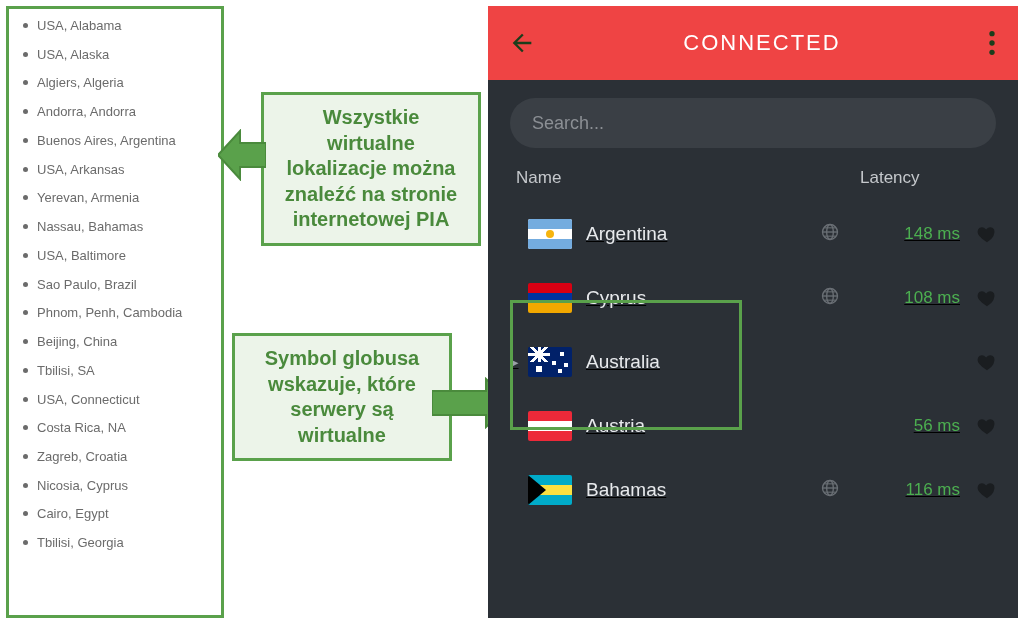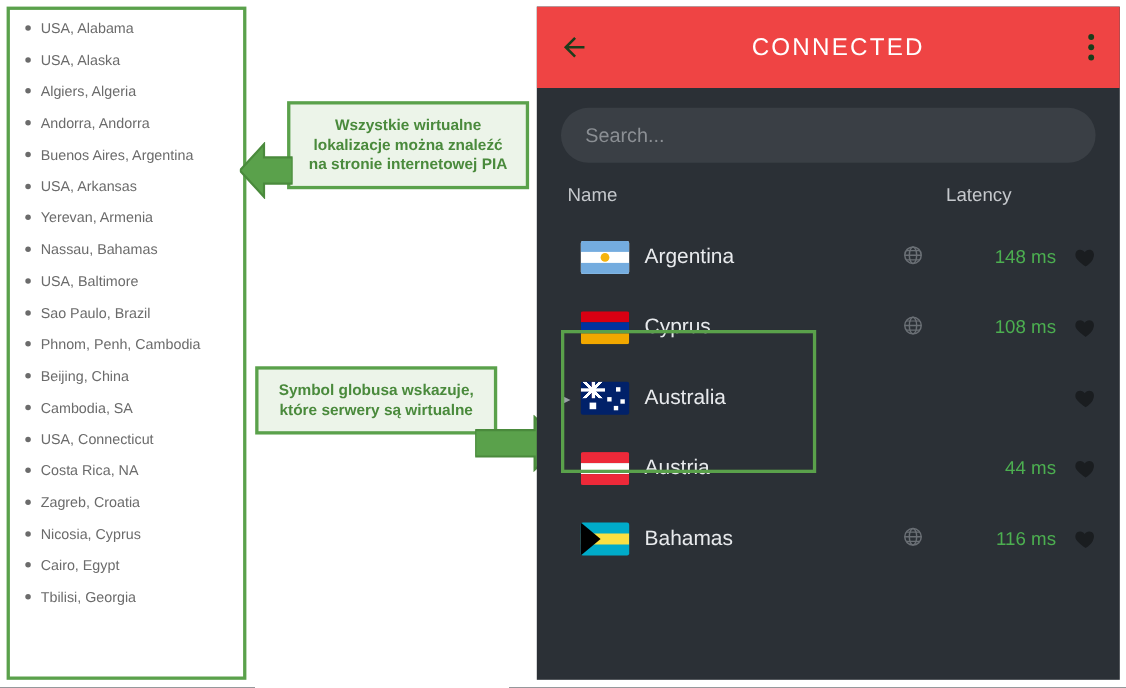--- a/index.html
+++ b/index.html
@@ -46,21 +46,21 @@
 
   
   .callout {
     position: absolute;
     background: #ecf4e9;
     border: 3px solid #5aa14b;
     padding: 10px 14px;
     text-align: center;
     color: #4a8a3c;
     font-weight: 700;
-    font-size: 14px;
+    font-size: 20px;
     line-height: 1.28;
   }
   .callout-1 { left: 261px; top: 92px; width: 220px; }
   .callout-2 { left: 232px; top: 333px; width: 220px; }
 
   
   .arrow {
     position: absolute;
     pointer-events: none;
   }
@@ -111,21 +111,21 @@
 
   .col-headers {
     display: flex;
     padding: 6px 28px 14px;
     color: #c5c8cc;
     font-size: 17px;
   }
   .col-name { flex: 1; }
   .col-lat { width: 130px; text-align: left; }
 
-  .server-list { flex: 1; padding: 0 0 0 0; }
+  .server-list { flex: 1; padding: 0 0 0 0; text-decoration: underline; }
   .server-row {
     display: flex;
     align-items: center;
     height: 64px;
     padding: 0 20px 0 18px;
     position: relative;
   }
   .server-row .expand-caret {
     width: 18px;
     display: flex;
@@ -212,21 +212,21 @@
       <li>Algiers, Algeria</li>
       <li>Andorra, Andorra</li>
       <li>Buenos Aires, Argentina</li>
       <li>USA, Arkansas</li>
       <li>Yerevan, Armenia</li>
       <li>Nassau, Bahamas</li>
       <li>USA, Baltimore</li>
       <li>Sao Paulo, Brazil</li>
       <li>Phnom, Penh, Cambodia</li>
       <li>Beijing, China</li>
-      <li>Cambodia, SA</li>
+      <li>Tbilisi, SA</li>
       <li>USA, Connecticut</li>
       <li>Costa Rica, NA</li>
       <li>Zagreb, Croatia</li>
       <li>Nicosia, Cyprus</li>
       <li>Cairo, Egypt</li>
       <li>Tbilisi, Georgia</li>
     </ul>
 </div>
 
 <div class="callout callout-1">
@@ -334,21 +334,21 @@
       </div>
       <div class="server-row">
         <div class="expand-caret"></div>
         <div class="flag flag-at">
           <div class="stripe s1"></div>
           <div class="stripe s2"></div>
           <div class="stripe s3"></div>
         </div>
         <div class="server-name">Austria</div>
         <div class="globe-icon"></div>
-        <div class="latency">44 ms</div>
+        <div class="latency">56 ms</div>
         <div class="fav-icon">
           <svg width="22" height="22" viewBox="0 0 24 24">
             <path d="M12 21s-7-4.35-9.5-8.5C.5 8 3 4.5 6.5 4.5c2 0 3.5 1.2 4.5 2.5 1-1.3 2.5-2.5 4.5-2.5 3.5 0 6 3.5 4 8C19 16.65 12 21 12 21z" fill="currentColor"></path>
           </svg>
         </div>
       </div>
       <div class="server-row">
         <div class="expand-caret"></div>
         <div class="flag flag-bs"></div>
         <div class="server-name">Bahamas</div>

